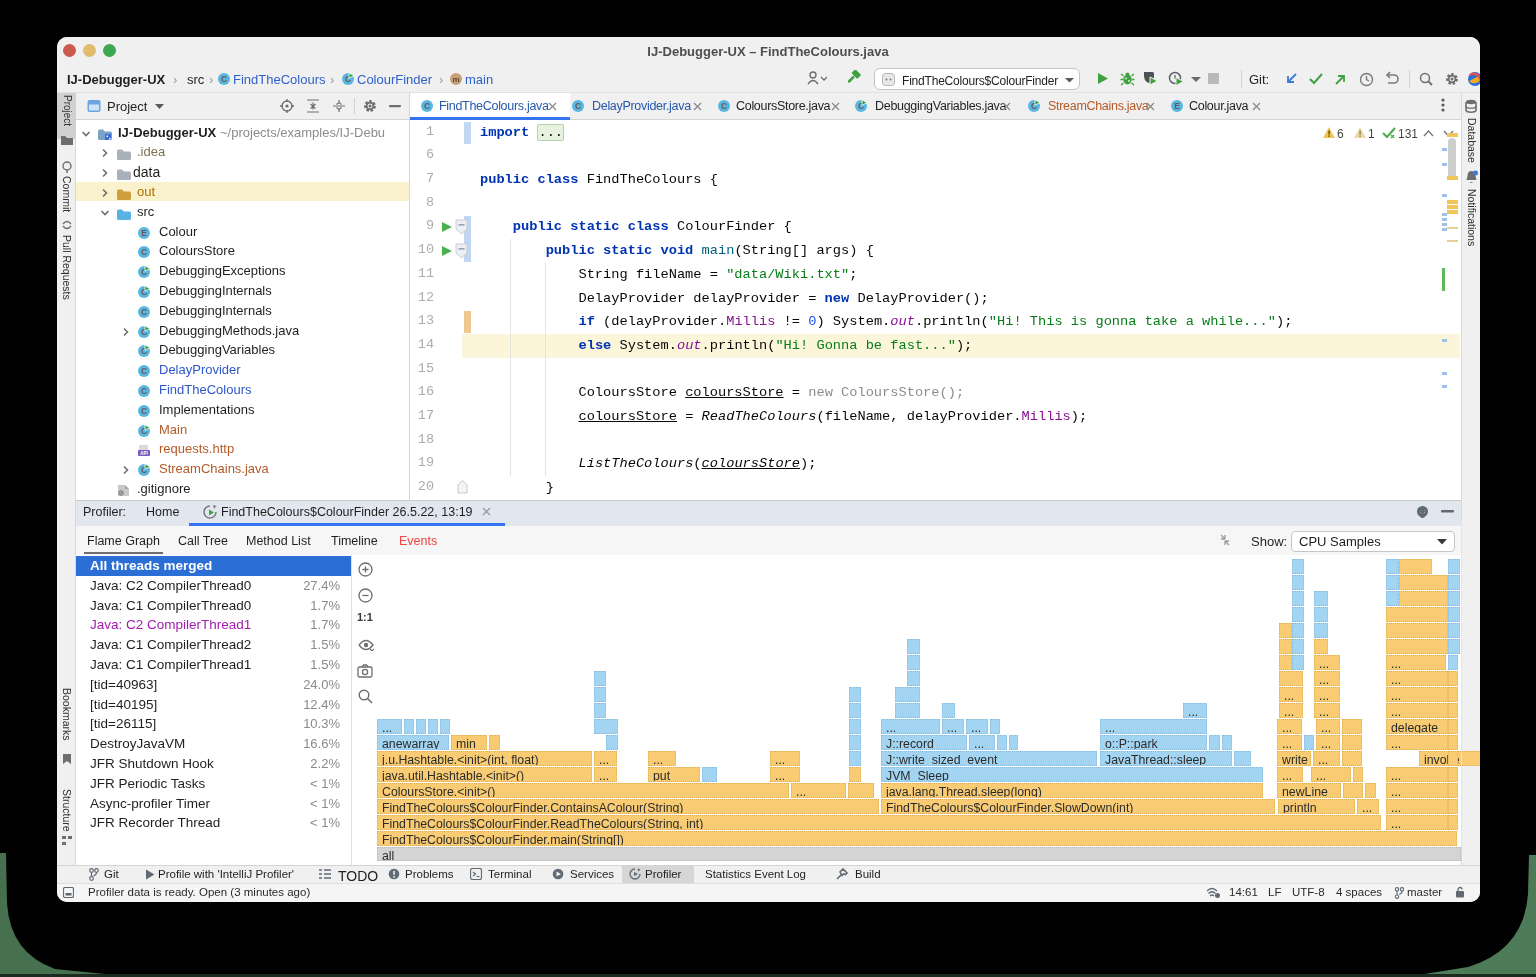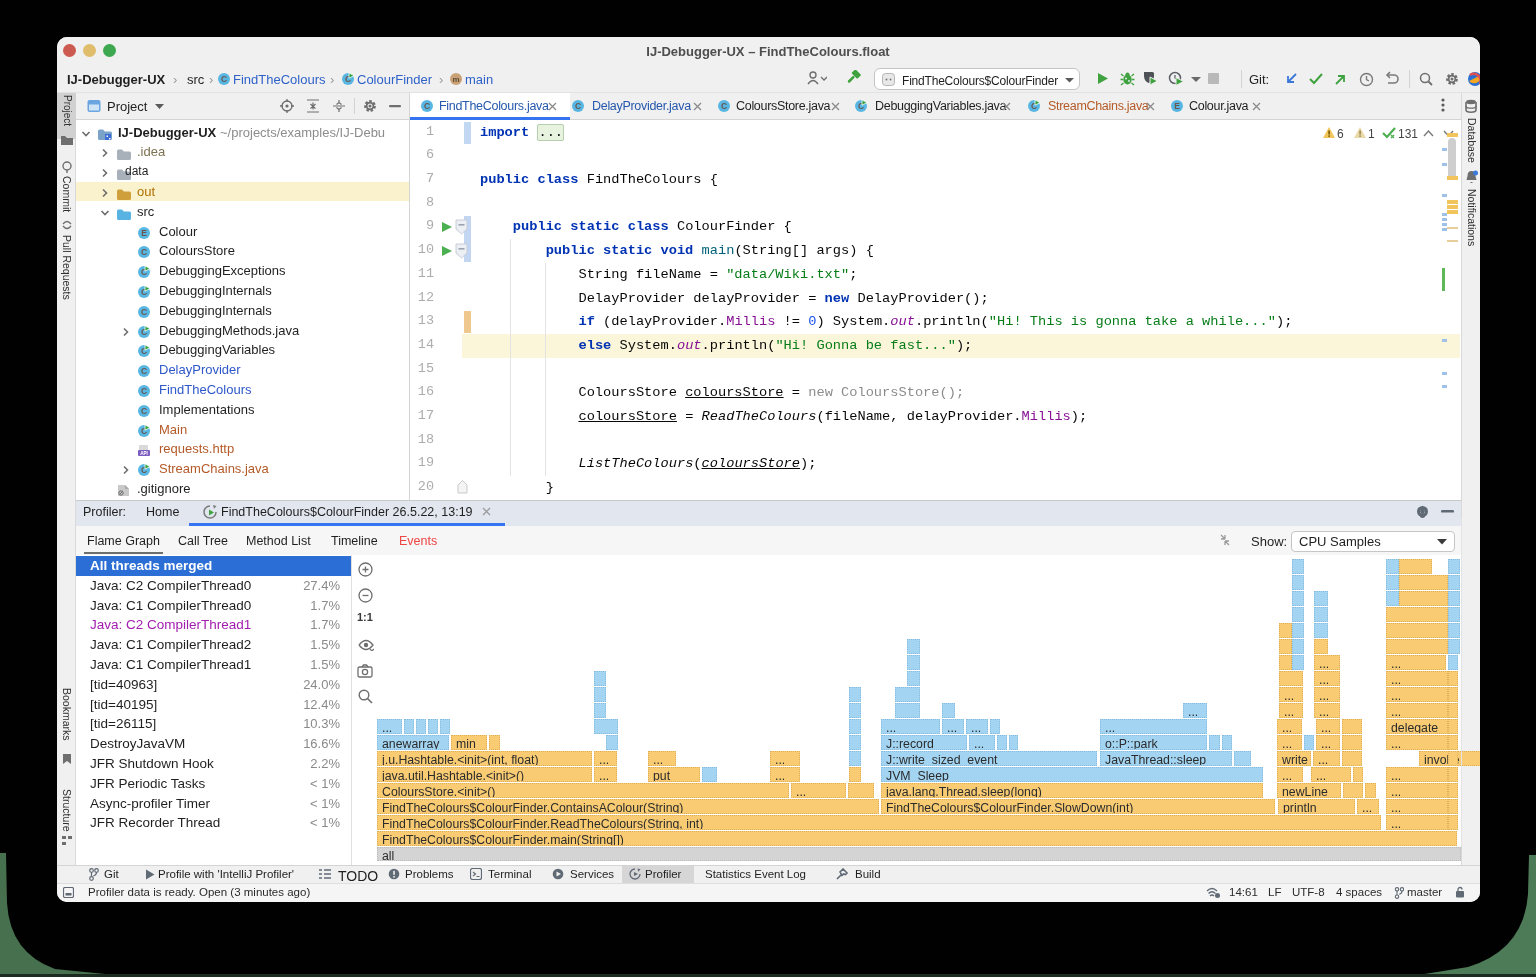--- a/index.html
+++ b/index.html
@@ -4,21 +4,21 @@
     <rect width="1536" height="977" fill="#010101"></rect>
     <path d="M0,853 L6,853 L7,903 Q10,953 55,969 L125,976 L135,977 L0,977 Z" fill="#47704e"></path>
     <path d="M1536,855 L1529,855 L1528,894 Q1524,950 1468,967 L1412,976 L1400,977 L1536,977 Z" fill="#4e7b57"></path>
     <rect x="0" y="974" width="1536" height="3" fill="#1c2b1f"></rect>
   </svg>
 <div style="left:57px;top:37px;width:1423px;height:865px;background:#fff;border-radius:10px;overflow:hidden;">
     <div style="left:0;top:0;width:1423px;height:28px;background:#f1f0f0;"></div>
     <div style="left:6px;top:7px;width:13px;height:13px;border-radius:50%;background:#cd5a50;"></div>
     <div style="left:26px;top:7px;width:13px;height:13px;border-radius:50%;background:#dfbd6c;"></div>
     <div style="left:46px;top:7px;width:13px;height:13px;border-radius:50%;background:#3ea850;"></div>
-    <div style="left:711px;top:7px;font-size:13px;color:#4e4e4e;white-space:nowrap;transform:translateX(-50%);font-weight:bold;">IJ-Debugger-UX – FindTheColours.float</div>
+    <div style="left:711px;top:7px;font-size:13px;color:#4e4e4e;white-space:nowrap;transform:translateX(-50%);font-weight:bold;">IJ-Debugger-UX – FindTheColours.java</div>
     <div style="left:0;top:28px;width:1423px;height:28px;background:#f1f0f0;border-bottom:1px solid #e2e2e2;"></div>
     <div style="left:10px;top:35px;font-size:13px;color:#1f1f1f;white-space:nowrap;font-weight:bold;">IJ-Debugger-UX</div>
     <div style="left:116px;top:35px;font-size:13px;color:#9a9a9a;white-space:nowrap;">›</div>
     <div style="left:130px;top:35px;font-size:13px;color:#1f1f1f;white-space:nowrap;">src</div>
     <div style="left:152px;top:35px;font-size:13px;color:#9a9a9a;white-space:nowrap;">›</div>
     <svg style="position:absolute;left:161px;top:36px;" width="12" height="12" viewBox="0 0 12 12">
       <circle cx="6" cy="6" r="6" fill="#58b7e2"></circle>
       <text x="6" y="9.2" text-anchor="middle" font-family="Liberation Sans" font-size="8.6" font-weight="bold" fill="#6b5650">C</text>
     </svg>
     <div style="left:176px;top:35px;font-size:13px;color:#2e62c9;white-space:nowrap;">FindTheColours</div>
@@ -252,21 +252,21 @@
     <svg style="position:absolute;left:59px;top:111.3px;" width="15" height="12" viewBox="0 0 15 12">
       <path d="M1 3 q0-1.5 1.5-1.5 h3.5 l1.8 2 h5.7 q1.5 0 1.5 1.5 v5.5 q0 1.5 -1.5 1.5 h-11 q-1.5 0 -1.5-1.5 Z" fill="#a8b0ba"></path>
     </svg>
     <div style="left:80px;top:107.3px;font-size:13px;color:#7d7250;white-space:nowrap;">.idea</div>
     <svg style="position:absolute;left:43px;top:131.1px;" width="10" height="10" viewBox="0 0 10 10">
       <path d="M3 1.5 L6.5 5 L3 8.5" fill="none" stroke="#6e6e6e" stroke-width="1.6"></path>
     </svg>
     <svg style="position:absolute;left:59px;top:131.1px;" width="15" height="12" viewBox="0 0 15 12">
       <path d="M1 3 q0-1.5 1.5-1.5 h3.5 l1.8 2 h5.7 q1.5 0 1.5 1.5 v5.5 q0 1.5 -1.5 1.5 h-11 q-1.5 0 -1.5-1.5 Z" fill="#a8b0ba"></path>
     </svg>
-    <div style="left:68px;top:127.1px;font-size:12px;color:#1f1f1f;white-space:nowrap;">data</div>
+    <div style="left:76px;top:127.1px;font-size:14px;color:#1f1f1f;white-space:nowrap;">data</div>
     <div style="left:19px;top:144.70000000000002px;width:333px;height:19.8px;background:#faf1cd;"></div>
     <svg style="position:absolute;left:43px;top:150.9px;" width="10" height="10" viewBox="0 0 10 10">
       <path d="M3 1.5 L6.5 5 L3 8.5" fill="none" stroke="#6e6e6e" stroke-width="1.6"></path>
     </svg>
     <svg style="position:absolute;left:59px;top:150.9px;" width="15" height="12" viewBox="0 0 15 12">
       <path d="M1 3 q0-1.5 1.5-1.5 h3.5 l1.8 2 h5.7 q1.5 0 1.5 1.5 v5.5 q0 1.5 -1.5 1.5 h-11 q-1.5 0 -1.5-1.5 Z" fill="#cf9f3c"></path>
     </svg>
     <div style="left:80px;top:146.9px;font-size:13px;color:#b07102;white-space:nowrap;">out</div>
     <svg style="position:absolute;left:43px;top:170.7px;" width="10" height="10" viewBox="0 0 10 10">
       <path d="M1.5 3 L5 6.5 L8.5 3" fill="none" stroke="#6e6e6e" stroke-width="1.6"></path>

